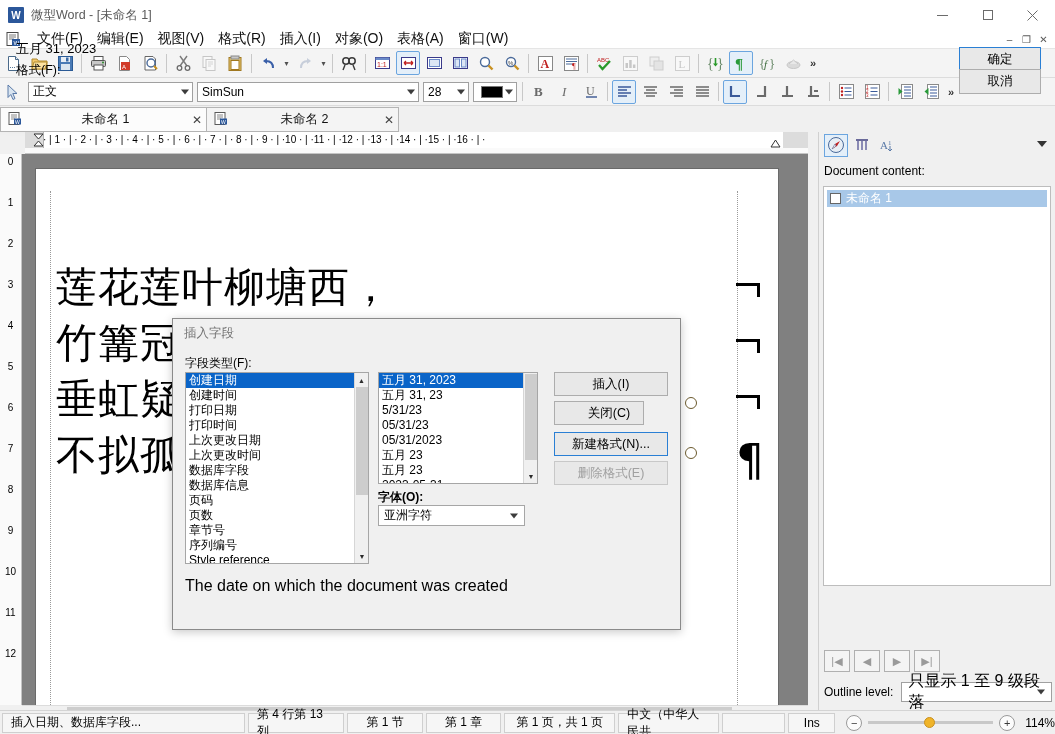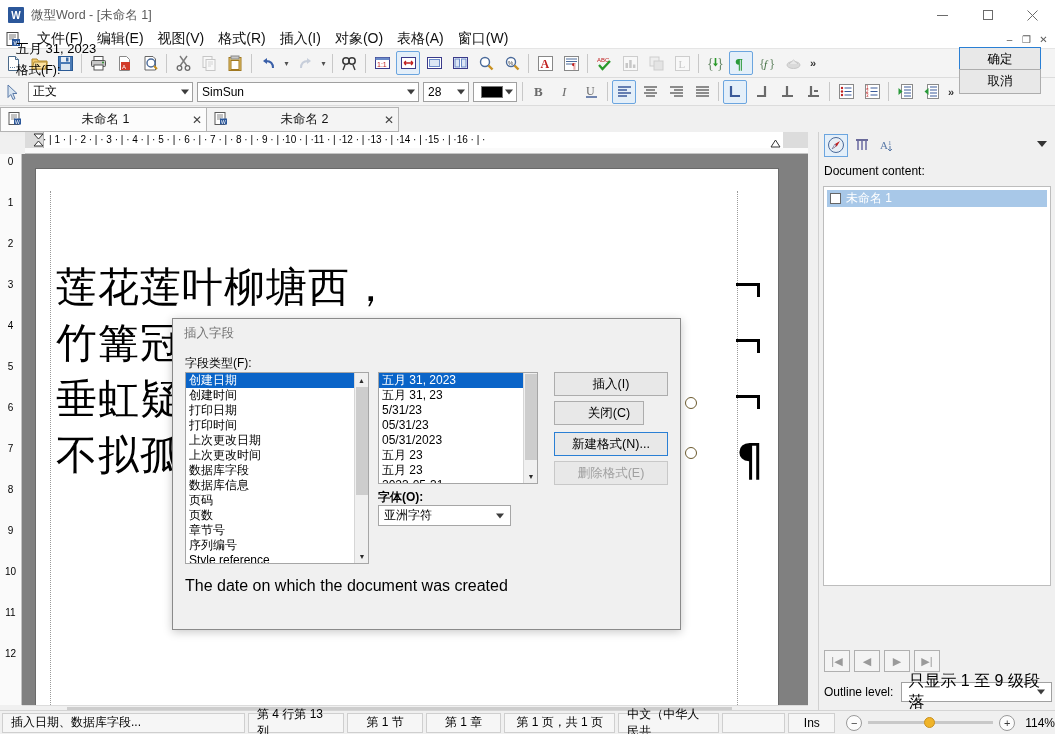--- a/index.html
+++ b/index.html
@@ -784,21 +784,21 @@
         <div class="lb-item">2023-05-31</div>
 
       </div>
       <div class="lb-scroll">
         <div class="lb-thumb" style="top:1px;height:86px;"></div>
         <div class="lb-arrow" style="position:absolute;bottom:0;left:0;width:14px;">▼</div>
       </div>
     </div>
 
     <div class="fld-label" style="left:205px;top:170px;font-weight:bold;">字体(O):</div>
-    <div style="position:absolute;left:205px;top:186px;width:133px;height:21px;border:1px solid #a6a6a6;background:#fff;display:flex;align-items:center;padding-left:5px;font-size:12px;">
+    <div style="position:absolute;left:205px;top:186px;width:147px;height:21px;border:1px solid #a6a6a6;background:#fff;display:flex;align-items:center;padding-left:5px;font-size:12px;">
       <span>亚洲字符</span>
       <i style="position:absolute;right:6px;top:50%;transform:translateY(-50%);width:0;height:0;border-left:4px solid transparent;border-right:4px solid transparent;border-top:5px solid #3c3c3c;"></i>
     </div>
 
     <div class="dlg-btn" style="left:381px;top:53px;width:114px;">插入(I)</div>
     <div class="dlg-btn" style="left:381px;top:82px;width:90px;padding-left:20px;">关闭(C)</div>
     <div class="dlg-btn def" style="left:381px;top:113px;width:114px;">新建格式(N)...</div>
     <div class="dlg-btn dis" style="left:381px;top:142px;width:114px;">删除格式(E)</div>
 
     <div class="radio" style="left:512px;top:78px;"></div>

